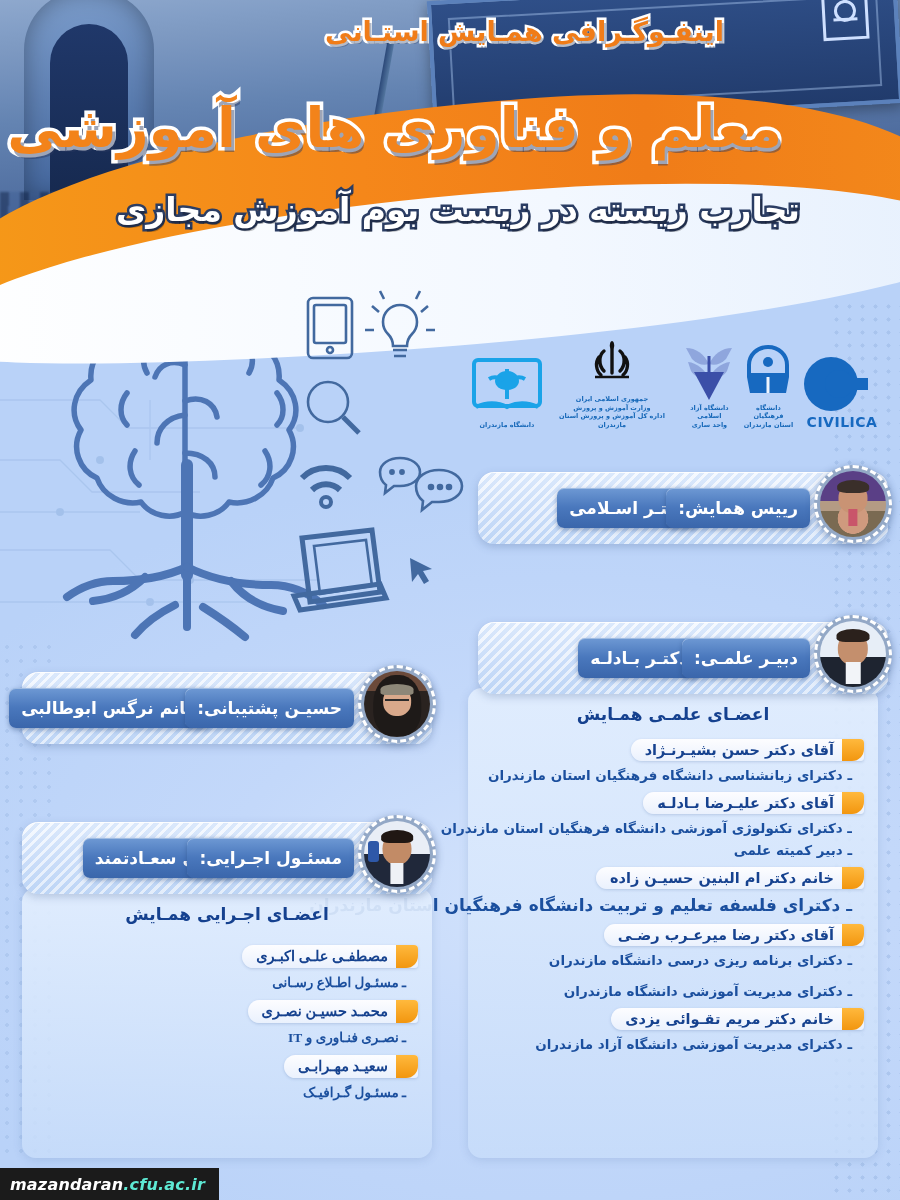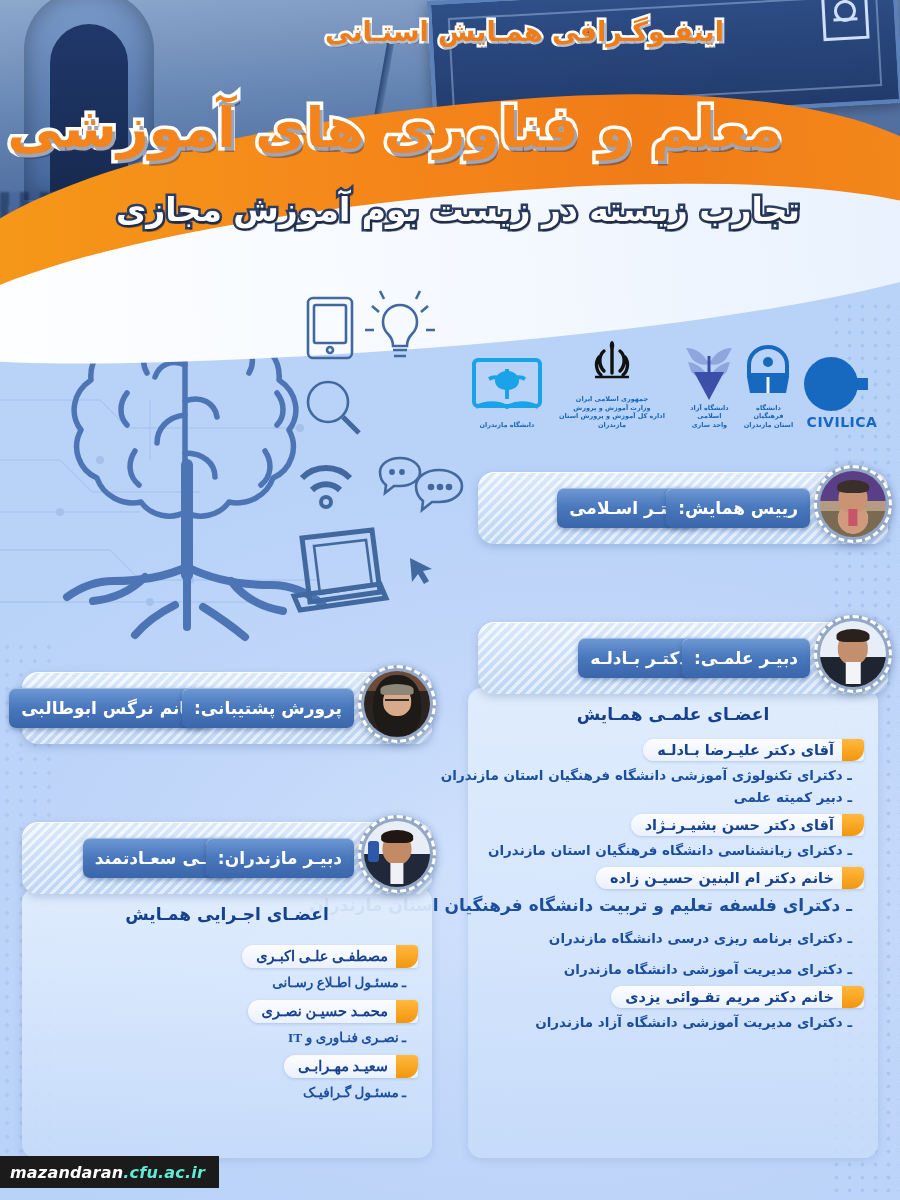--- a/index.html
+++ b/index.html
@@ -185,21 +185,21 @@
     background:linear-gradient(180deg,#ffb93d,#f2960f);
     border-radius:0 4px 12px 0;
   }
   .desc{
     color:#1b4f9e; font-size:13.5px; font-weight:bold;
     padding:6px 12px 0 12px; white-space:nowrap; text-align:right;
   }
 
   
   .footer-url{
-    position:absolute; left:0; bottom:12px; height:32px; z-index:9;
+    position:absolute; left:0; bottom:0; height:32px; z-index:9;
     background:#1b1b1b; color:#fff; display:flex; align-items:center;
     padding:0 14px 0 10px; font-size:16px; font-style:italic; font-weight:bold;
     direction:ltr; letter-spacing:.2px;
   }
   .footer-url .dom{ color:#ffffff; }
   .footer-url .tld{ color:#5eead4; }
 
   
   .halftone{
     position:absolute; right:0; top:300px; width:70px; height:900px; z-index:1;
@@ -407,77 +407,80 @@
         </div>
       </div>
     </div>
   </div>
 
   <div class="panel" style="left:468px; top:688px; width:410px; height:470px;">
     <div class="panel-title">اعضـای علمـی همـایش</div>
     <div style="padding:2px 14px 0 14px;">
 
       <div class="member">
+        <div class="name-row">
+            <span class="name-chip">آقای دکتر حسن بشیـرنـژاد</span>
+          </div>
+        <div class="desc">ـ دکترای زبانشناسی دانشگاه فرهنگیان استان مازندران</div>
+      </div>
+
+      <div class="member">
         <div class="name-row" style="justify-content:flex-start;">
             <span class="name-chip">آقای دکتر علیـرضا بـادلـه</span>
           </div>
         <div class="desc">ـ دکترای تکنولوژی آموزشی دانشگاه فرهنگیان استان مازندران</div>
         <div class="desc">ـ دبیر کمیته علمی</div>
       </div>
 
       <div class="member">
         <div class="name-row">
-            <span class="name-chip">آقای دکتر حسن بشیـرنـژاد</span>
-          </div>
-        <div class="desc">ـ دکترای زبانشناسی دانشگاه فرهنگیان استان مازندران</div>
-      </div>
-
-      <div class="member">
-        <div class="name-row">
             <span class="name-chip">خانم دکتر ام البنین حسیـن زاده</span>
           </div>
         <div class="desc" style="font-size:17px">ـ دکترای فلسفه تعلیم و تربیت دانشگاه فرهنگیان استان مازندران</div>
       </div>
 
       <div class="member">
+        <div class="name-row">
+            <span class="name-chip">آقای دکتر رضا میرعـرب رضـی</span>
+          </div>
         <div class="desc">ـ دکترای برنامه ریزی درسی دانشگاه مازندران</div>
       </div>
 
       <div class="member">
         <div class="desc">ـ دکترای مدیریت آموزشی دانشگاه مازندران</div>
       </div>
 
       <div class="member">
         <div class="name-row">
             <span class="name-chip">خانم دکتر مریم تقـوائی یزدی</span>
           </div>
         <div class="desc">ـ دکترای مدیریت آموزشی دانشگاه آزاد مازندران</div>
       </div>
 
     </div>
   </div>
 
   <div class="card" style="left:22px; top:672px; width:410px;">
     <div class="card-bar">
-      <div class="card-pill card-role" style="right:78px; top:16px;">پرورش پشتیبانی:</div>
+      <div class="card-pill card-role" style="right:78px; top:16px;">حسیـن پشتیبانی:</div>
       <div class="card-pill card-person" style="right:222px; top:16px;">خانم نرگس ابوطالبی</div>
       <div class="avatar" style="right:-4px; top:-7px;">
         <div class="face" style="background:linear-gradient(180deg,#6b4a3a 0 30%, #2a2320 30% 100%);">
           <div style="position:absolute;left:50%;top:6%;transform:translateX(-50%);width:72%;height:92%;border-radius:46% 46% 40% 40%;background:#1e1a18;"></div>
           <div style="position:absolute;left:50%;top:24%;transform:translateX(-50%);width:42%;height:44%;border-radius:46%;background:#d9a98b;"></div>
           <div style="position:absolute;left:50%;top:20%;transform:translateX(-50%);width:50%;height:16%;border-radius:50% 50% 20% 20%;background:#8d8778;"></div>
           <div style="position:absolute;left:32%;top:42%;width:36%;height:8%;border-top:2px solid #2b2b2b;"></div>
         </div>
       </div>
     </div>
   </div>
 
   <div class="card" style="left:22px; top:822px; width:410px;">
     <div class="card-bar">
-      <div class="card-pill card-role" style="right:78px; top:16px;">دبیـر مازندران:</div>
+      <div class="card-pill card-role" style="right:78px; top:16px;">مسئـول اجـرایی:</div>
       <div class="card-pill card-person" style="right:196px; top:16px;">علـی سعـادتمند</div>
       <div class="avatar" style="right:-4px; top:-7px;">
         <div class="face" style="background:linear-gradient(180deg,#e9eef6 0 50%, #20283a 50% 100%);">
           <div style="position:absolute;left:50%;top:18%;transform:translateX(-50%);width:44%;height:48%;border-radius:48%;background:#c28b66;"></div>
           <div style="position:absolute;left:50%;top:13%;transform:translateX(-50%);width:48%;height:20%;border-radius:50% 50% 26% 26%;background:#201713;"></div>
           <div style="position:absolute;left:50%;top:64%;transform:translateX(-50%);width:20%;height:32%;background:#eef1f6;"></div>
           <div style="position:absolute;left:6%;top:30%;width:16%;height:32%;background:#2e58a8;border-radius:3px;"></div>
         </div>
       </div>
     </div>

